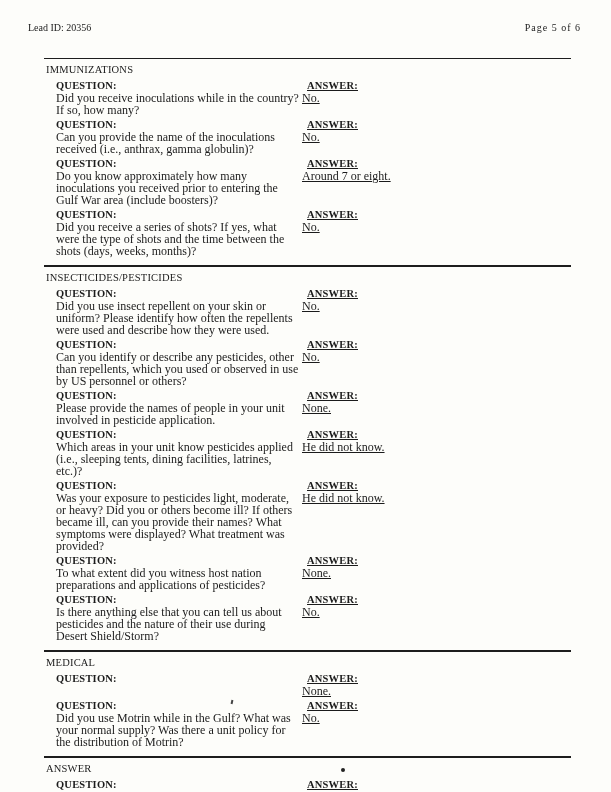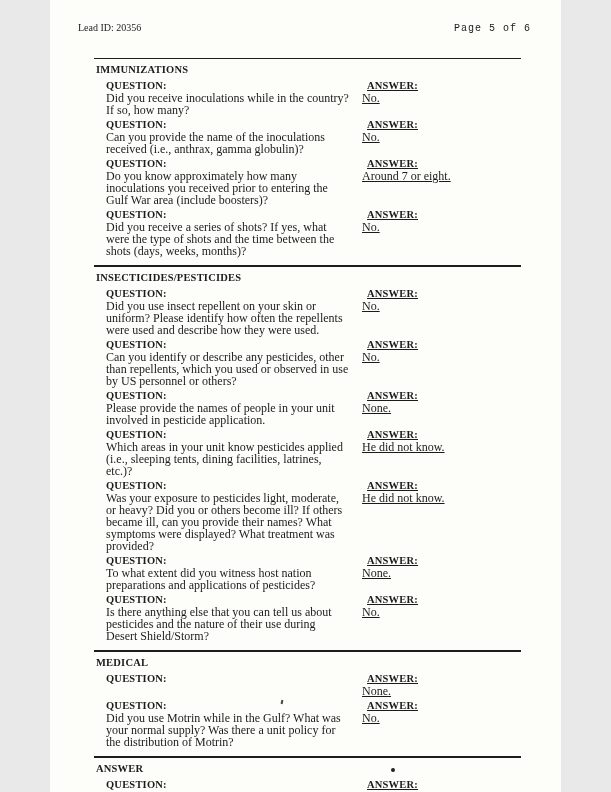--- a/index.html
+++ b/index.html
@@ -1,49 +1,48 @@
 <!DOCTYPE html>
 <html><head>
 <meta charset="utf-8">
 <style>
   * { margin:0; padding:0; box-sizing:border-box; }
   html,body { background:#e9e9e9; }
   .page {
-    width:511px; height:792px;
+    width:611px; height:792px;
     background:#fdfdfa;
     font-family:"Liberation Serif", serif;
     color:#1b1b1b;
     position:relative;
     overflow:hidden;
     margin:0 auto;
   }
   .header {
     position:absolute; top:22px; left:28px; right:30px;
     display:flex; justify-content:space-between; align-items:baseline;
     font-size:10px;
   }
-  .header .page-num { letter-spacing:1px;font-family:Liberation Mono, monospace; }
+  .header .page-num { letter-spacing:1px; }
   .content {
     position:absolute; top:58px; left:44px; right:40px;
   }
   .section {
     border-top:2px solid #1d1d1d;
     padding:3px 0 6px 0;
   }
   .section:first-child { border-top-width:1.4px; }
   .section-title {
-    font-weight:bold; font-size:10.5px;
+    font-weight:normal; font-size:10.5px;
     padding:2px 0 4px 2px;
     letter-spacing:.2px;
   }
   .qa {
     display:grid;
     grid-template-columns:255px 1fr;
     margin-bottom:2px;
-    gap:10px;
   }
   .qcol { padding-left:12px; }
   .acol { padding-left:3px;text-decoration:underline; }
   .label {
     font-weight:bold; font-size:10.5px; line-height:13px;
     letter-spacing:.2px;
   }
   .acol .label { margin-left:5px; }
   .qtext, .atext {
     font-size:12px; line-height:12px;

